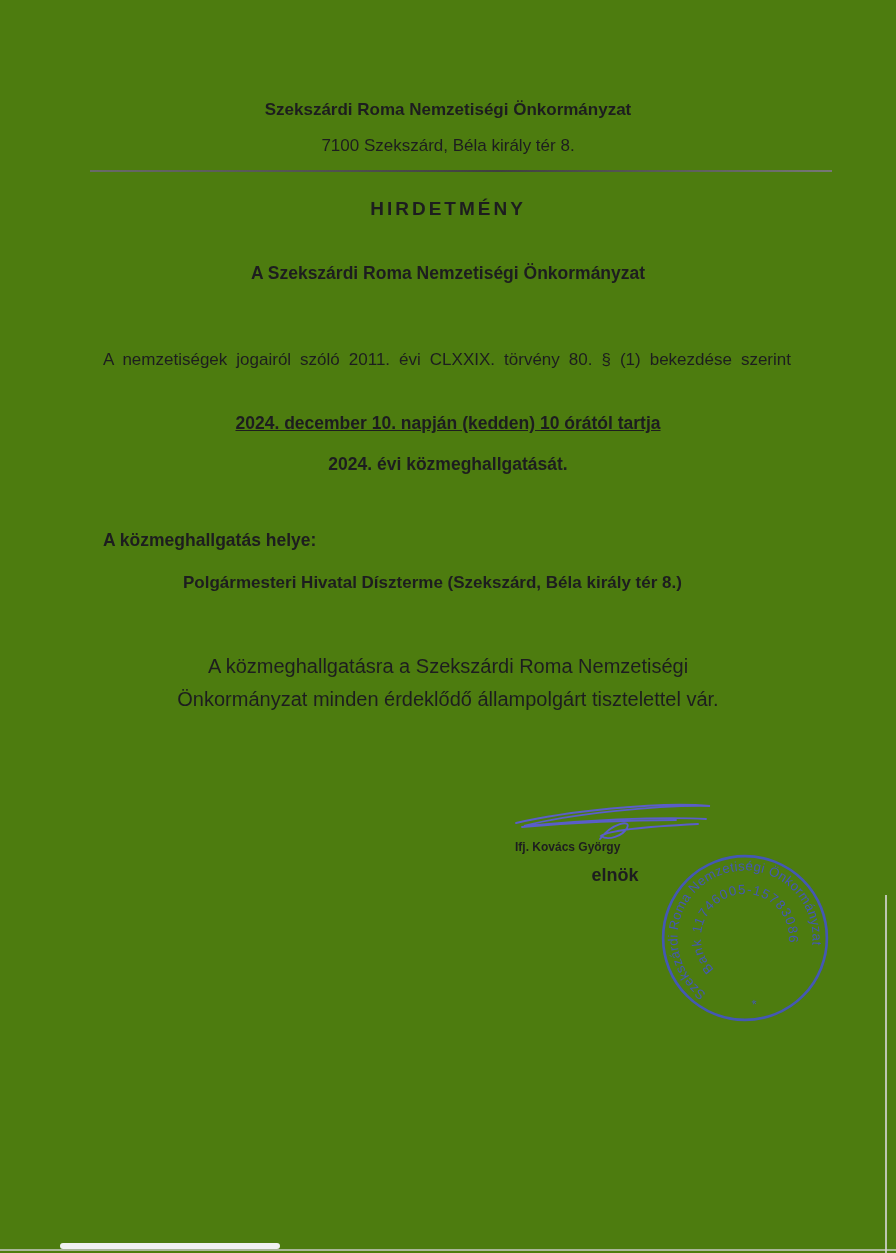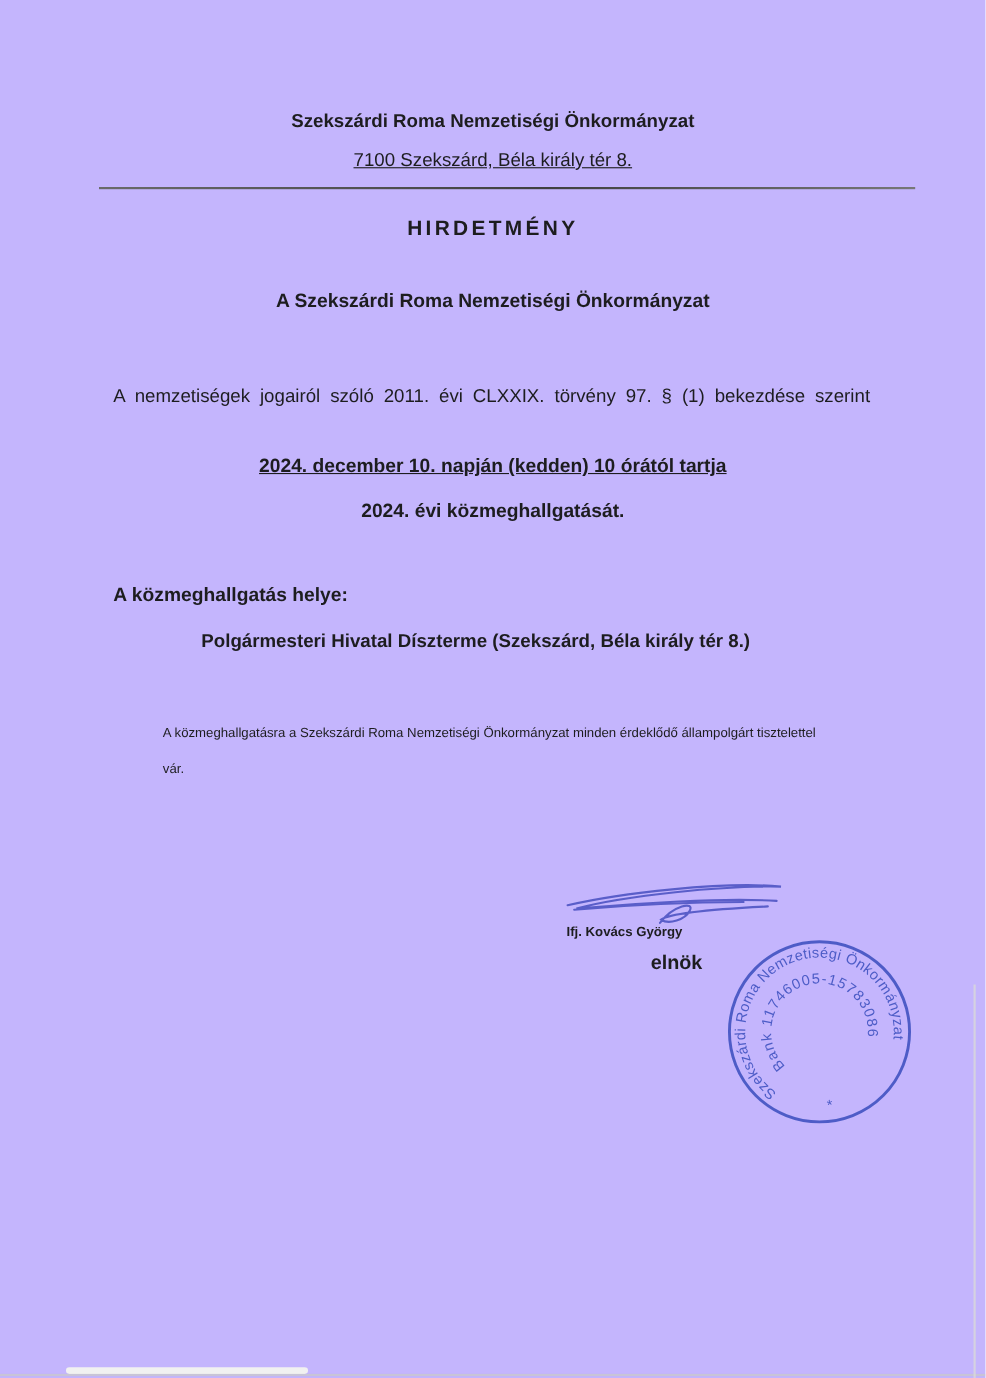--- a/index.html
+++ b/index.html
@@ -4,49 +4,49 @@
 <style>
   html, body {
     margin: 0;
     padding: 0;
     background: #ffffff;
   }
   .page {
     position: relative;
     width: 896px;
     height: 1253px;
-    background: #c4b5fd;
+    background: #4d7c0f;
     overflow: hidden;
     font-family: "Liberation Sans", sans-serif;
     color: #1d1d1f;
   }
   .abs { position: absolute; }
   .center { left: 0; width: 896px; text-align: center; }
   .bold { font-weight: 700; }
 
   .org-name      { top: 100px; font-size: 17px; }
-  .org-address   { top: 136px; font-size: 17px; text-decoration: underline; }
+  .org-address   { top: 136px; font-size: 17px; }
   .header-rule   { top: 170px; left: 90px; width: 742px; height: 2px;
                    background: linear-gradient(to right, #6a6a6a, #3f3f3f 55%, #777); }
 
   .doc-title     { top: 198px; font-size: 19px; letter-spacing: 3px; }
   .doc-subtitle  { top: 263px; font-size: 17.5px; }
 
   .legal-par     { top: 344px; left: 103px; width: 688px; font-size: 17px;
                    line-height: 32px; text-align: justify; }
   .legal-par::after { content: ""; display: inline-block; width: 100%; }
 
   .date-line     { top: 413px; font-size: 17.5px; text-decoration: underline; }
   .event-line    { top: 454px; font-size: 17.5px; }
 
   .venue-label   { top: 530px; left: 103px; font-size: 17.5px; }
   .venue-line    { top: 573px; left: 183px; font-size: 17px; font-weight: bold; }
 
-  .closing-par   { top: 650px; left: 148px; width: 600px; font-size: 12px;
-                   line-height: 33px; }
+  .closing-par   { top: 650px; left: 148px; width: 600px; font-size: 20px;
+                   line-height: 33px; text-align: center; }
 
   .signature-svg { top: 793px; left: 508px; }
   .sig-name      { top: 840px; left: 515px; width: 200px; text-align: left; font-size: 12px; }
   .sig-role      { top: 865px; left: 515px; width: 200px; text-align: center; font-size: 18px; }
 
   .stamp-svg     { top: 851px; left: 658px; }
 
   .scan-edge-bottom { left: 0; bottom: 2px; width: 896px; height: 2px;
                       background: #c9c9c9; opacity: 0.75; }
   .scan-edge-right  { right: 9px; top: 895px; height: 358px; width: 2px;
@@ -59,21 +59,21 @@
 
 <div class="page">
 
   <div class="abs center bold org-name">Szekszárdi Roma Nemzetiségi Önkormányzat</div>
   <div class="abs center org-address">7100 Szekszárd, Béla király tér 8.</div>
   <div class="abs header-rule"></div>
 
   <div class="abs center bold doc-subtitle">A Szekszárdi Roma Nemzetiségi Önkormányzat</div>
   <div class="abs center bold doc-title">HIRDETMÉNY</div>
 
-  <div class="abs legal-par">A nemzetiségek jogairól szóló 2011. évi CLXXIX. törvény 97. § (1) bekezdése szerint</div>
+  <div class="abs legal-par">A nemzetiségek jogairól szóló 2011. évi CLXXIX. törvény 80. § (1) bekezdése szerint</div>
   <div class="abs center bold date-line">2024. december 10. napján (kedden) 10 órától tartja</div>
   <div class="abs center bold event-line">2024. évi közmeghallgatását.</div>
 
   <div class="abs bold venue-label">A közmeghallgatás helye:</div>
   <div class="abs venue-line">Polgármesteri Hivatal Díszterme (Szekszárd, Béla király tér 8.)</div>
 
   <div class="abs closing-par">A közmeghallgatásra a Szekszárdi Roma Nemzetiségi Önkormányzat minden érdeklődő állampolgárt tisztelettel vár.</div>
 
   <svg class="abs signature-svg" width="212" height="52" viewBox="0 0 212 52">
     <g fill="none" stroke="#5a5ec9" stroke-width="1.9" stroke-linecap="round">

